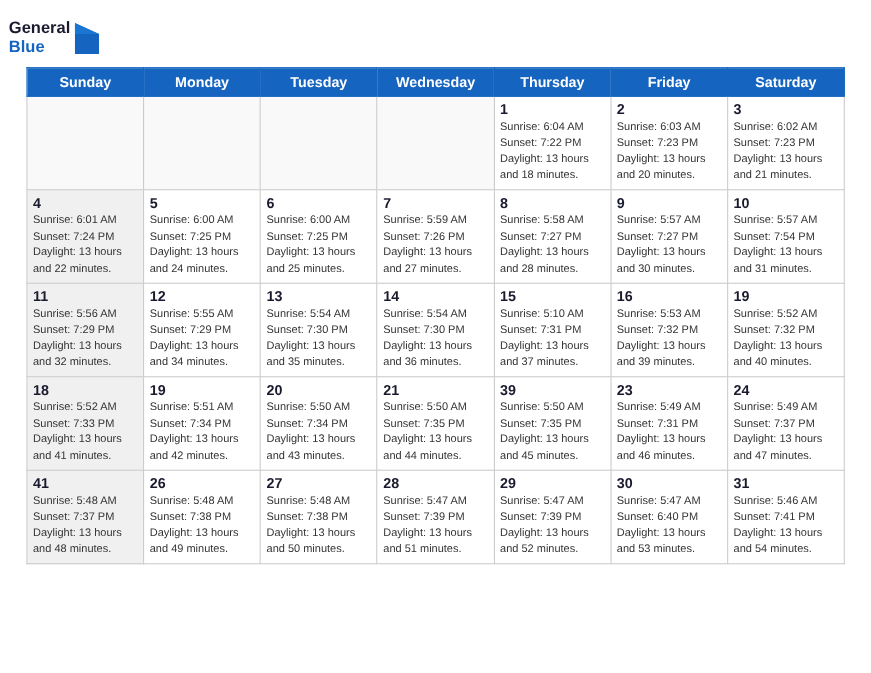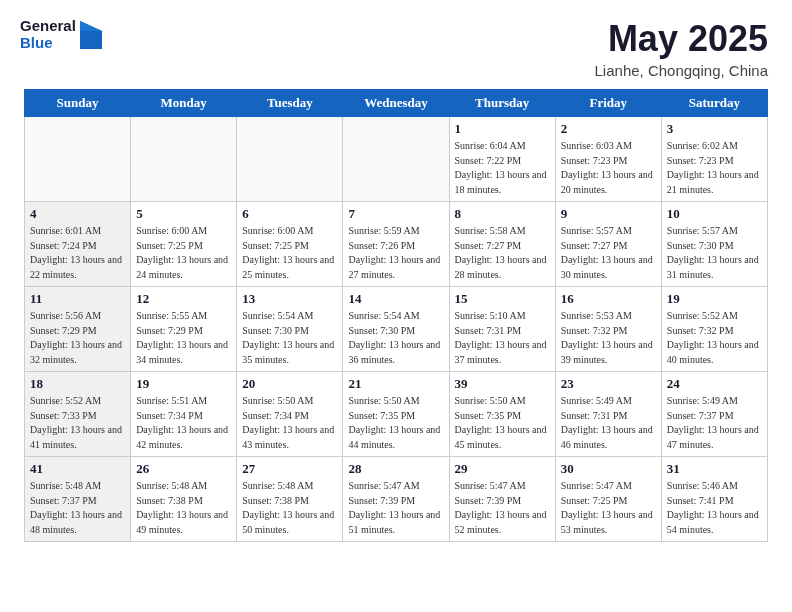--- a/index.html
+++ b/index.html
@@ -1,32 +1,32 @@
 <!DOCTYPE html>
 <html><head>
   <meta charset="utf-8">
   <style>
     * { box-sizing: border-box; margin: 0; padding: 0; }
     body { font-family: Arial, sans-serif; background: #fff; width: 792px; height: 612px; overflow: hidden; }
     
-    .header { display: flex; justify-content: space-between; align-items: flex-start; padding: 18px 24px 10px 20px; }
+    .header { display: flex; justify-content: space-between; align-items: flex-start; padding: 18px 24px 10px 8px; }
     
     .logo { display: flex; align-items: center; }
     .logo-text { display: flex; flex-direction: column; line-height: 1.1; }
     .logo-general { font-size: 15px; font-weight: bold; color: #1a1a2e; }
     .logo-blue { font-size: 15px; font-weight: bold; color: #1565c0; }
     .logo-icon { width: 22px; height: 28px; margin-left: 4px; }
     
     .title-block { text-align: right; }
     .month-year { font-size: 36px; font-weight: bold; color: #1a1a2e; }
     .location { font-size: 15px; color: #444; margin-top: 2px; }
     
     .calendar { width: 100%; border-collapse: collapse; margin: 0 12px; width: calc(100% - 24px); margin-left: 12px; }
     
-    .cal-wrapper { padding: 0 12px 8px 12px; font-family: Liberation Serif, serif; }
+    .cal-wrapper { padding: 0 12px 8px 12px; }
     
     .day-header { background: #1565c0; color: #fff; text-align: center; padding: 5px 4px; font-size: 13px; font-weight: bold; border: 1px solid #1565c0; }
     
     .day-cell { border: 1px solid #ccc; vertical-align: top; padding: 4px 5px; width: calc(100%/7); font-size: 10.5px; color: #333; background: #fff; height: 85px; }
     
     .day-cell.empty { background: #f9f9f9; }
     .day-cell.shaded { background: #f0f0f0; }
     
     .day-num { font-size: 13px; font-weight: bold; color: #1a1a2e; margin-bottom: 2px; }
     .day-info { font-size: 10px; color: #333; line-height: 1.45; }
@@ -38,24 +38,20 @@
   <div class="logo">
     <div class="logo-text">
       <span class="logo-general">General</span>
       <span class="logo-blue">Blue</span>
     </div>
     <svg class="logo-icon" viewBox="0 0 22 28" fill="none" xmlns="http://www.w3.org/2000/svg">
       <polygon points="0,0 22,10 22,28 0,28" fill="#1565c0"></polygon>
       <polygon points="0,0 22,10 0,10" fill="#1976d2"></polygon>
     </svg>
   </div>
-  <div class="title-block">
-    <div class="month-year">May 2025</div>
-    <div class="location">Lianhe, Chongqing, China</div>
-  </div>
 </div>
 
 <div class="cal-wrapper">
   <table class="calendar">
     <thead>
       <tr id="day-headers">
           <th class="day-header">Sunday</th>
           <th class="day-header">Monday</th>
           <th class="day-header">Tuesday</th>
           <th class="day-header">Wednesday</th>
@@ -131,21 +127,21 @@
           <td class="day-cell">
             <div class="day-num">9</div>
             <div class="day-info">Sunrise: 5:57 AM
 Sunset: 7:27 PM
 Daylight: 13 hours
 and 30 minutes.</div>
           </td>
           <td class="day-cell">
             <div class="day-num">10</div>
             <div class="day-info">Sunrise: 5:57 AM
-Sunset: 7:30 PM
+Sunset: 7:54 PM
 Daylight: 13 hours
 and 31 minutes.</div>
           </td>
         </tr>
         <tr>
           <td class="day-cell shaded">
             <div class="day-num">11</div>
             <div class="day-info">Sunrise: 5:56 AM
 Sunset: 7:29 PM
 Daylight: 13 hours
@@ -277,21 +273,21 @@
           <td class="day-cell">
             <div class="day-num">29</div>
             <div class="day-info">Sunrise: 5:47 AM
 Sunset: 7:39 PM
 Daylight: 13 hours
 and 52 minutes.</div>
           </td>
           <td class="day-cell">
             <div class="day-num">30</div>
             <div class="day-info">Sunrise: 5:47 AM
-Sunset: 7:25 PM
+Sunset: 6:40 PM
 Daylight: 13 hours
 and 53 minutes.</div>
           </td>
           <td class="day-cell">
             <div class="day-num">31</div>
             <div class="day-info">Sunrise: 5:46 AM
 Sunset: 7:41 PM
 Daylight: 13 hours
 and 54 minutes.</div>
           </td>

